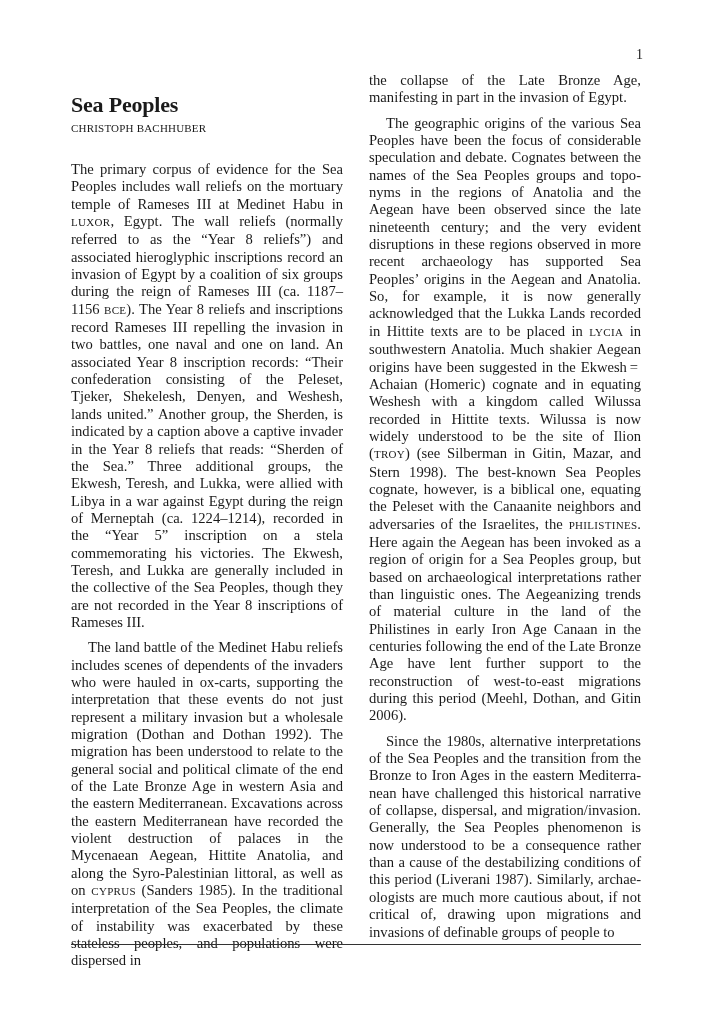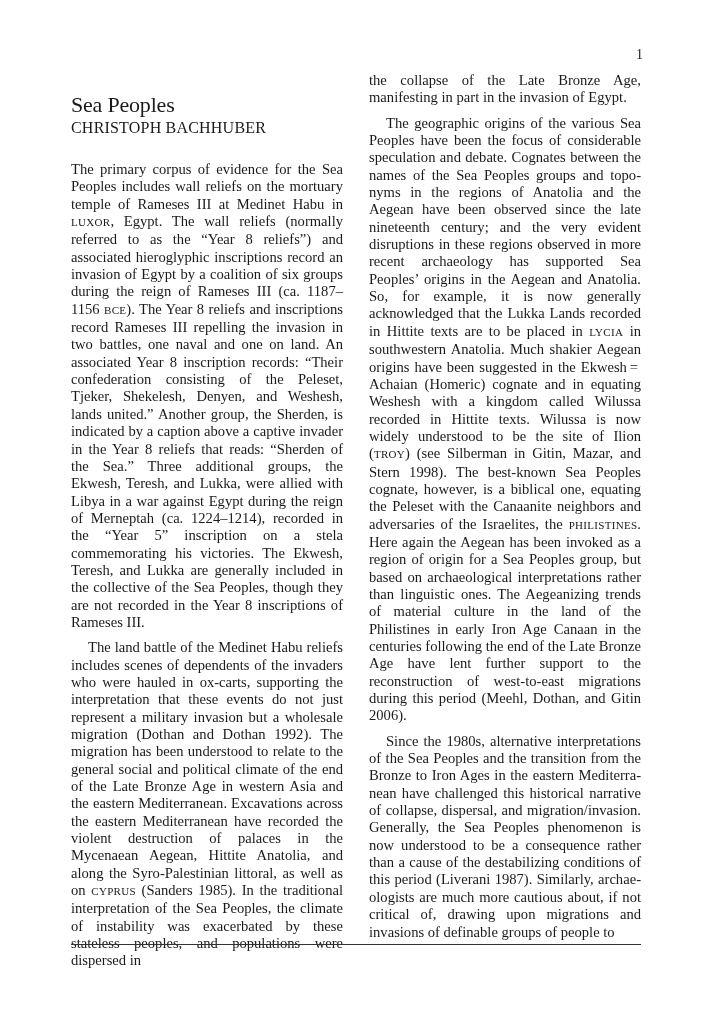--- a/index.html
+++ b/index.html
@@ -13,26 +13,26 @@
     font-size: 14px; text-align: right;
   }
   .col {
     position: absolute; top: 84px; width: 272px;
     font-size: 14.6px; line-height: 17.35px;
     text-align: justify; hyphens: manual;
   }
   .col-left { left: 71px; }
   .col-right { left: 369px; top: 72px; }
   .title {
-    font-weight: normal; font-size: 22px; line-height: 26px;
+    font-weight: bold; font-size: 22px; line-height: 26px;
     margin: 8px 0 3px 0; text-align: left;
     letter-spacing: -0.2px;
   }
   .author {
-    font-size: 16px; line-height: 14px; letter-spacing: 0.2px;
+    font-size: 11px; line-height: 14px; letter-spacing: 0.2px;
     margin: 0 0 26px 0; text-align: left;
   }
   p { margin: 0; }
   p.indent { text-indent: 17px; margin-top: 8px; }
   p.first { text-indent: 0; }
   .sc { font-size: 11px; letter-spacing: 0.3px; text-transform: uppercase; }
   .footer-rule {
     position: absolute; left: 71px; top: 944px; width: 570px;
     border-top: 1px solid #333;
   }

